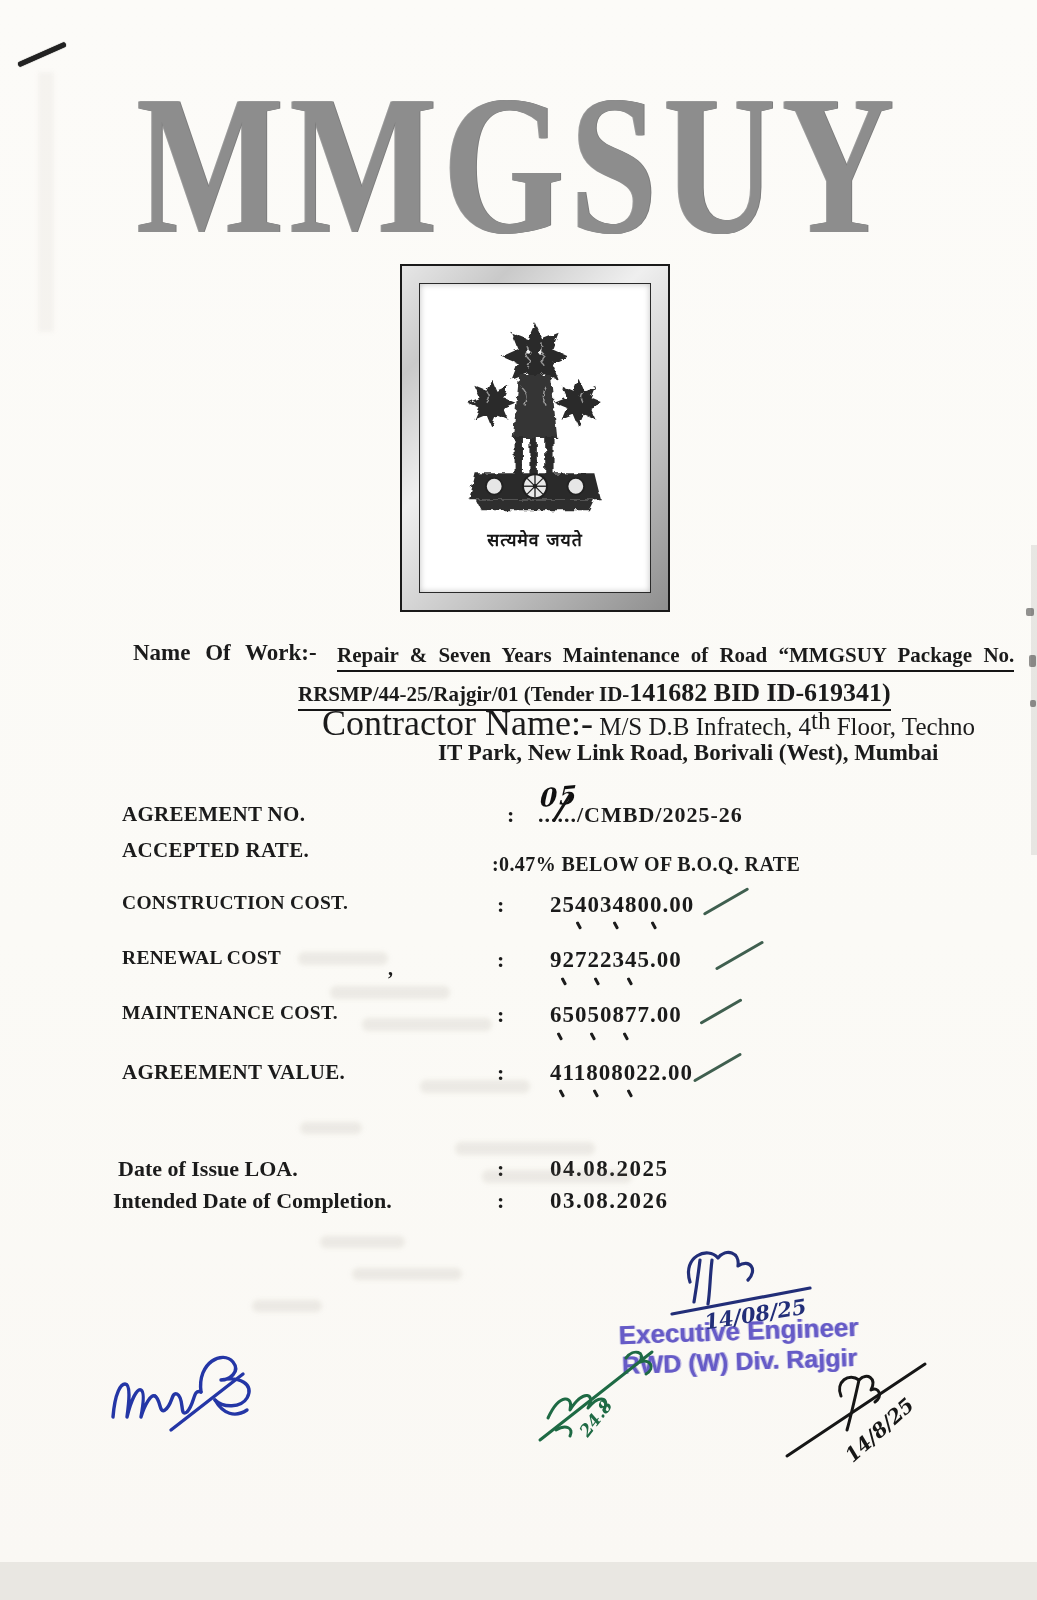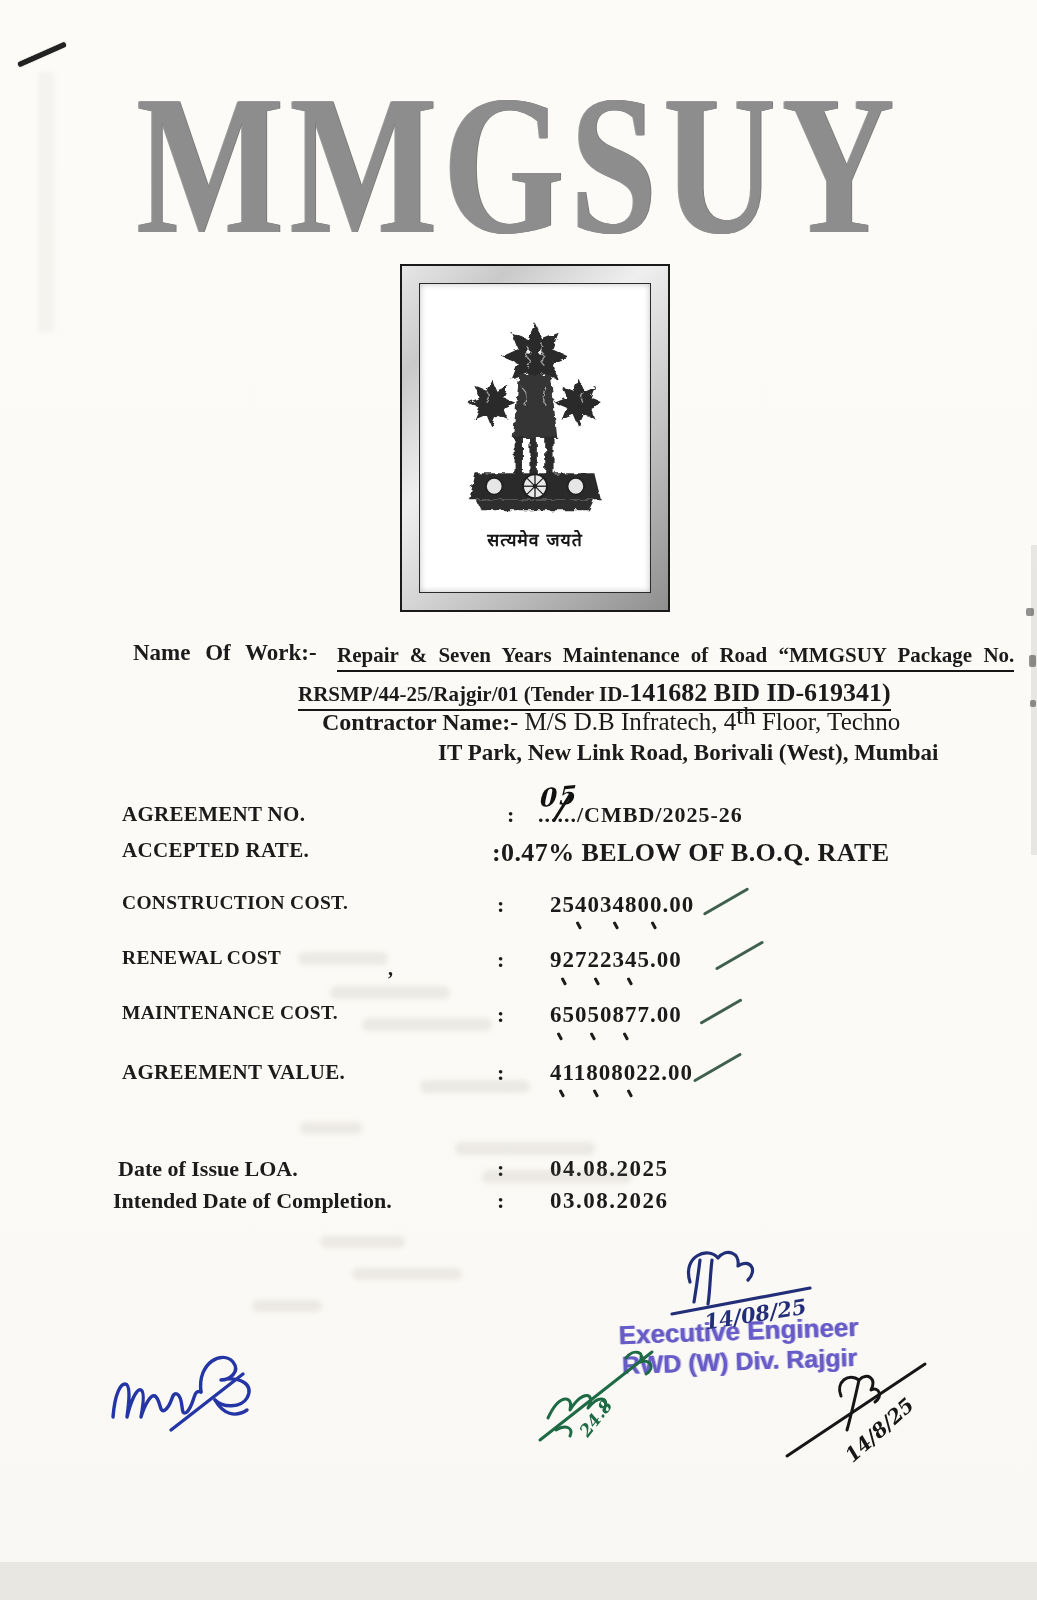--- a/index.html
+++ b/index.html
@@ -38,21 +38,21 @@
   
   .now-label{left:133px;top:640px;font-size:23px;font-weight:700;word-spacing:9px;white-space:nowrap;}
   .now-line1{left:337px;top:643px;font-size:21px;font-weight:700;word-spacing:6px;
     border-bottom:2px solid #151515;padding-bottom:2px;white-space:nowrap;}
   .now-line2{left:298px;top:678px;font-weight:700;border-bottom:2.5px solid #151515;
     padding-bottom:1px;white-space:nowrap;}
   .now-line2 .sm{font-size:21px;}
   .now-line2 .lg{font-size:26px;}
   
   .con-line1{left:322px;top:702px;white-space:nowrap;}
-  .con-line1 .lbl{font-size:24px;font-weight:700;}
+  .con-line1 .lbl{font-size:36px;font-weight:400;}
   .con-line1 .val{font-size:25px;font-weight:400;}
   .con-line1 sup{font-size:13px;}
   .con-line2{left:438px;top:740px;font-size:23px;font-weight:700;white-space:nowrap;}
   
   .row{left:0;top:0;width:100%;height:40px;}
   .row .lbl{position:absolute;left:122px;font-weight:700;white-space:nowrap;}
   .row .colon{position:absolute;left:497px;font-weight:700;font-size:22px;}
   .row .val{position:absolute;left:550px;font-weight:700;font-size:23px;letter-spacing:1px;white-space:nowrap;}
   .lbl-caps{font-size:20px;letter-spacing:.3px;}
   .lbl-mixed{font-size:22px;}
@@ -161,21 +161,21 @@
     <span class="lbl lbl-caps" style="font-size:21px;">AGREEMENT NO.</span>
     <span class="colon" style="left:507px;">:</span>
     <span class="val" style="left:538px;font-size:22px;">
       <span class="hand agr-hand">05</span><span class="dots">......</span><span>/CMBD/2025-26</span>
     </span>
   </div>
   <div class="abs slash-sm" style="left:545px;top:806px;"></div>
 
   <div class="abs row" style="top:838px;">
     <span class="lbl lbl-caps" style="font-size:21px;">ACCEPTED RATE.</span>
-    <span class="val" style="left:492px;font-size:26px;letter-spacing:.4px;">:0.47% BELOW OF B.O.Q. RATE</span>
+    <span class="val" style="left:492px;font-size:20px;letter-spacing:.4px;margin-top:15px;">:0.47% BELOW OF B.O.Q. RATE</span>
   </div>
 
   <div class="abs row" style="top:892px;">
     <span class="lbl lbl-caps" style="font-size:19.5px;">CONSTRUCTION COST.</span>
     <span class="colon">:</span>
     <span class="val">254034800.00</span>
   </div>
   <div class="abs tick" style="left:700px;top:900px;width:52px;"></div>
   <div class="abs cm" style="left:575px;top:924px;"></div>
   <div class="abs cm" style="left:612px;top:924px;"></div>

